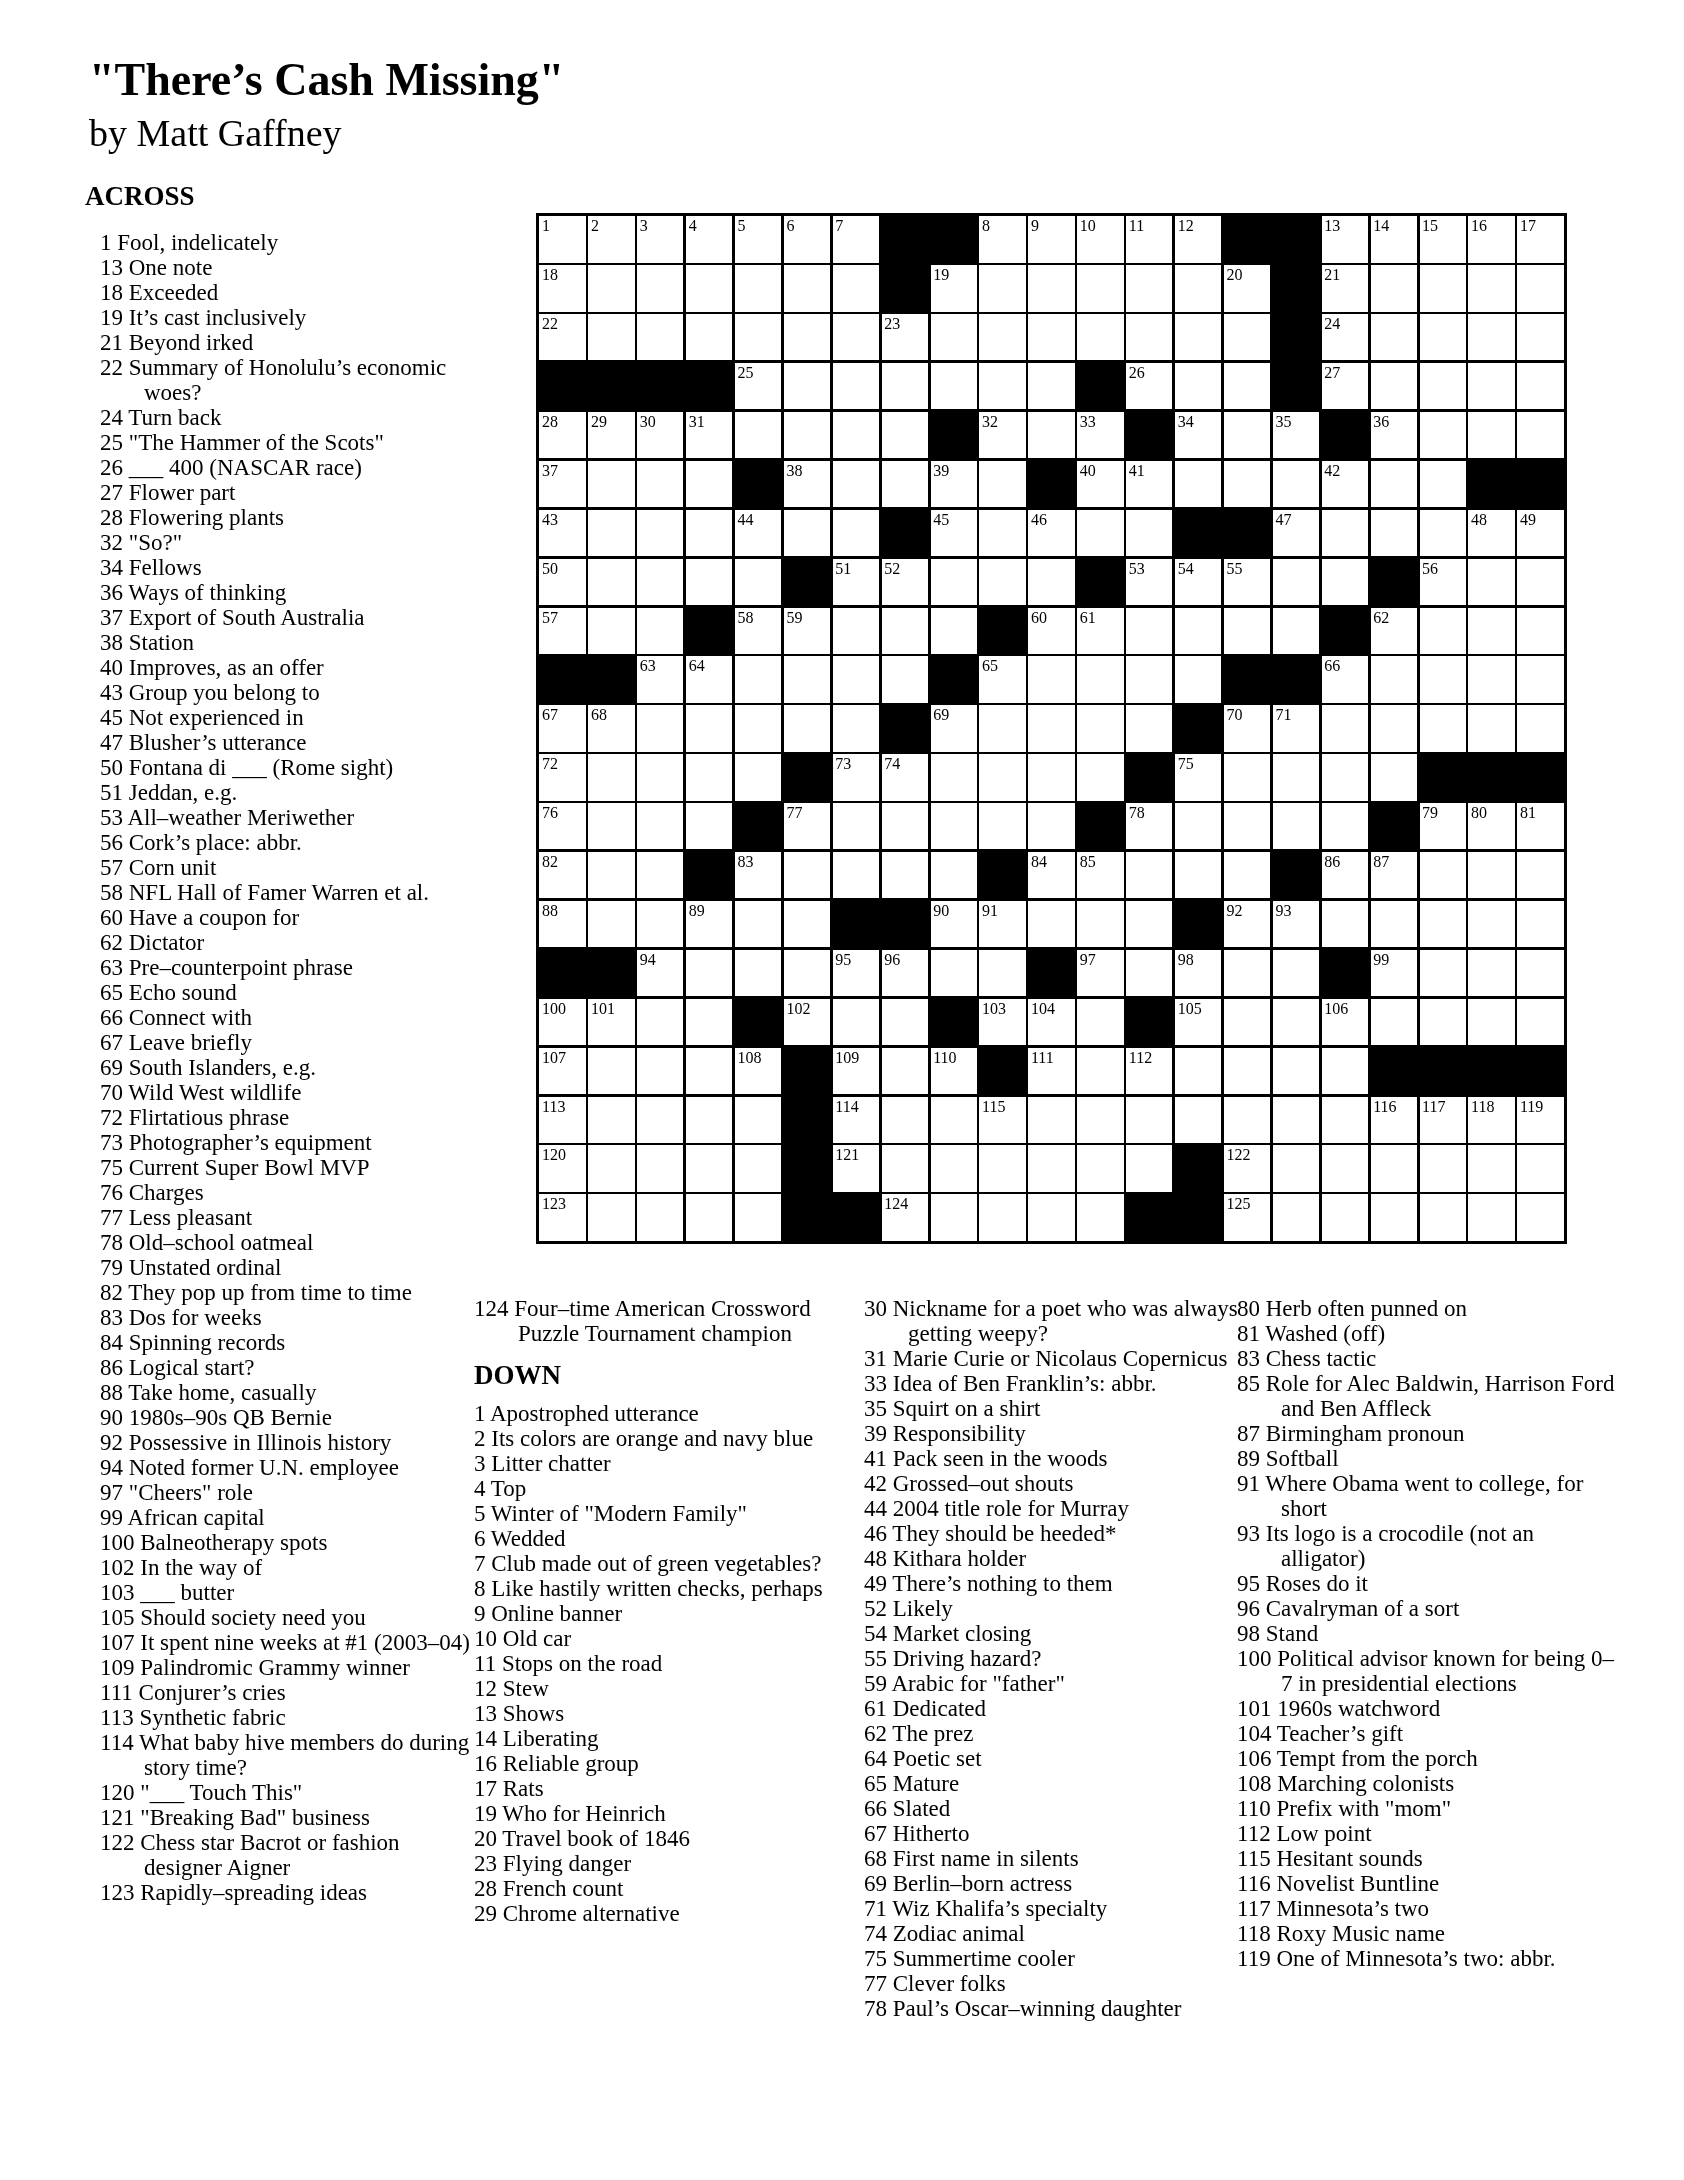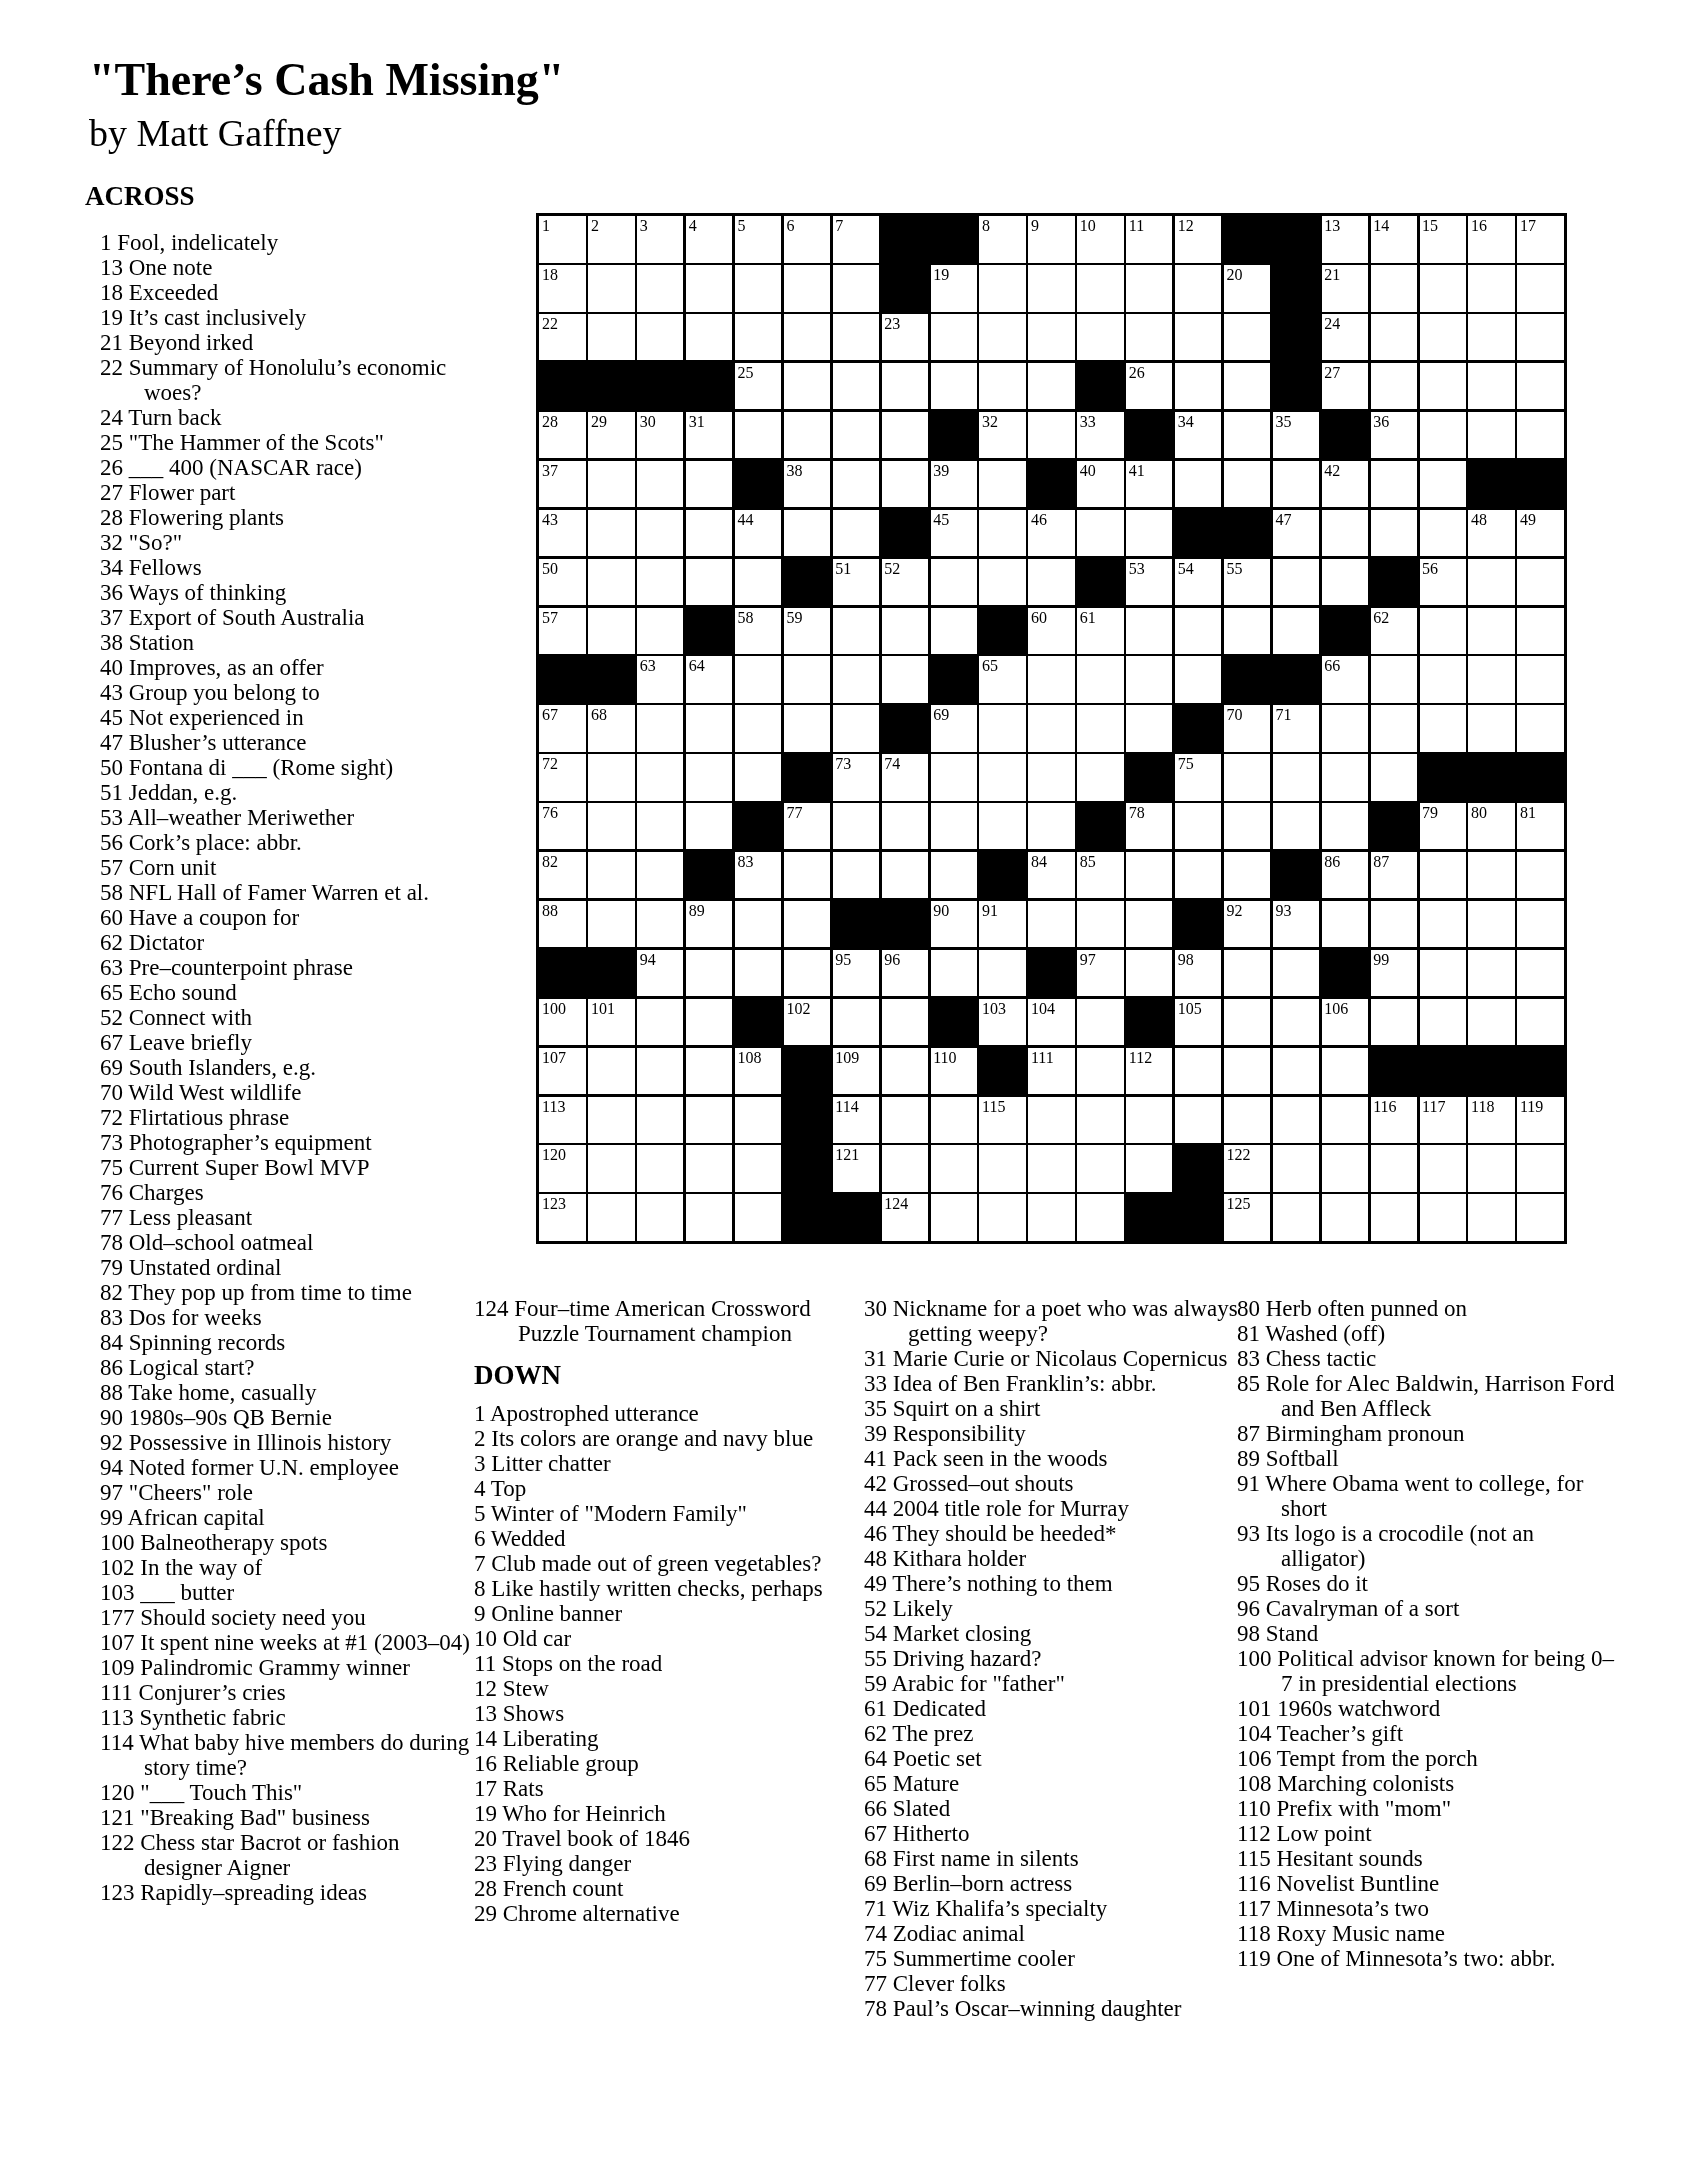--- a/index.html
+++ b/index.html
@@ -72,21 +72,21 @@
       <div class="clue">50 Fontana di ___ (Rome sight)</div>
       <div class="clue">51 Jeddan, e.g.</div>
       <div class="clue">53 All–weather Meriwether</div>
       <div class="clue">56 Cork’s place: abbr.</div>
       <div class="clue">57 Corn unit</div>
       <div class="clue">58 NFL Hall of Famer Warren et al.</div>
       <div class="clue">60 Have a coupon for</div>
       <div class="clue">62 Dictator</div>
       <div class="clue">63 Pre–counterpoint phrase</div>
       <div class="clue">65 Echo sound</div>
-      <div class="clue">52 Connect with</div>
+      <div class="clue">66 Connect with</div>
       <div class="clue">67 Leave briefly</div>
       <div class="clue">69 South Islanders, e.g.</div>
       <div class="clue">70 Wild West wildlife</div>
       <div class="clue">72 Flirtatious phrase</div>
       <div class="clue">73 Photographer’s equipment</div>
       <div class="clue">75 Current Super Bowl MVP</div>
       <div class="clue">76 Charges</div>
       <div class="clue">77 Less pleasant</div>
       <div class="clue">78 Old–school oatmeal</div>
       <div class="clue">79 Unstated ordinal</div>
@@ -96,21 +96,21 @@
       <div class="clue">86 Logical start?</div>
       <div class="clue">88 Take home, casually</div>
       <div class="clue">90 1980s–90s QB Bernie</div>
       <div class="clue">92 Possessive in Illinois history</div>
       <div class="clue">94 Noted former U.N. employee</div>
       <div class="clue">97 "Cheers" role</div>
       <div class="clue">99 African capital</div>
       <div class="clue">100 Balneotherapy spots</div>
       <div class="clue">102 In the way of</div>
       <div class="clue">103 ___ butter</div>
-      <div class="clue">177 Should society need you</div>
+      <div class="clue">105 Should society need you</div>
       <div class="clue">107 It spent nine weeks at #1 (2003–04)</div>
       <div class="clue">109 Palindromic Grammy winner</div>
       <div class="clue">111 Conjurer’s cries</div>
       <div class="clue">113 Synthetic fabric</div>
       <div class="clue">114 What baby hive members do during story time?</div>
       <div class="clue">120 "___ Touch This"</div>
       <div class="clue">121 "Breaking Bad" business</div>
       <div class="clue">122 Chess star Bacrot or fashion designer Aigner</div>
       <div class="clue">123 Rapidly–spreading ideas</div>
     </div>

